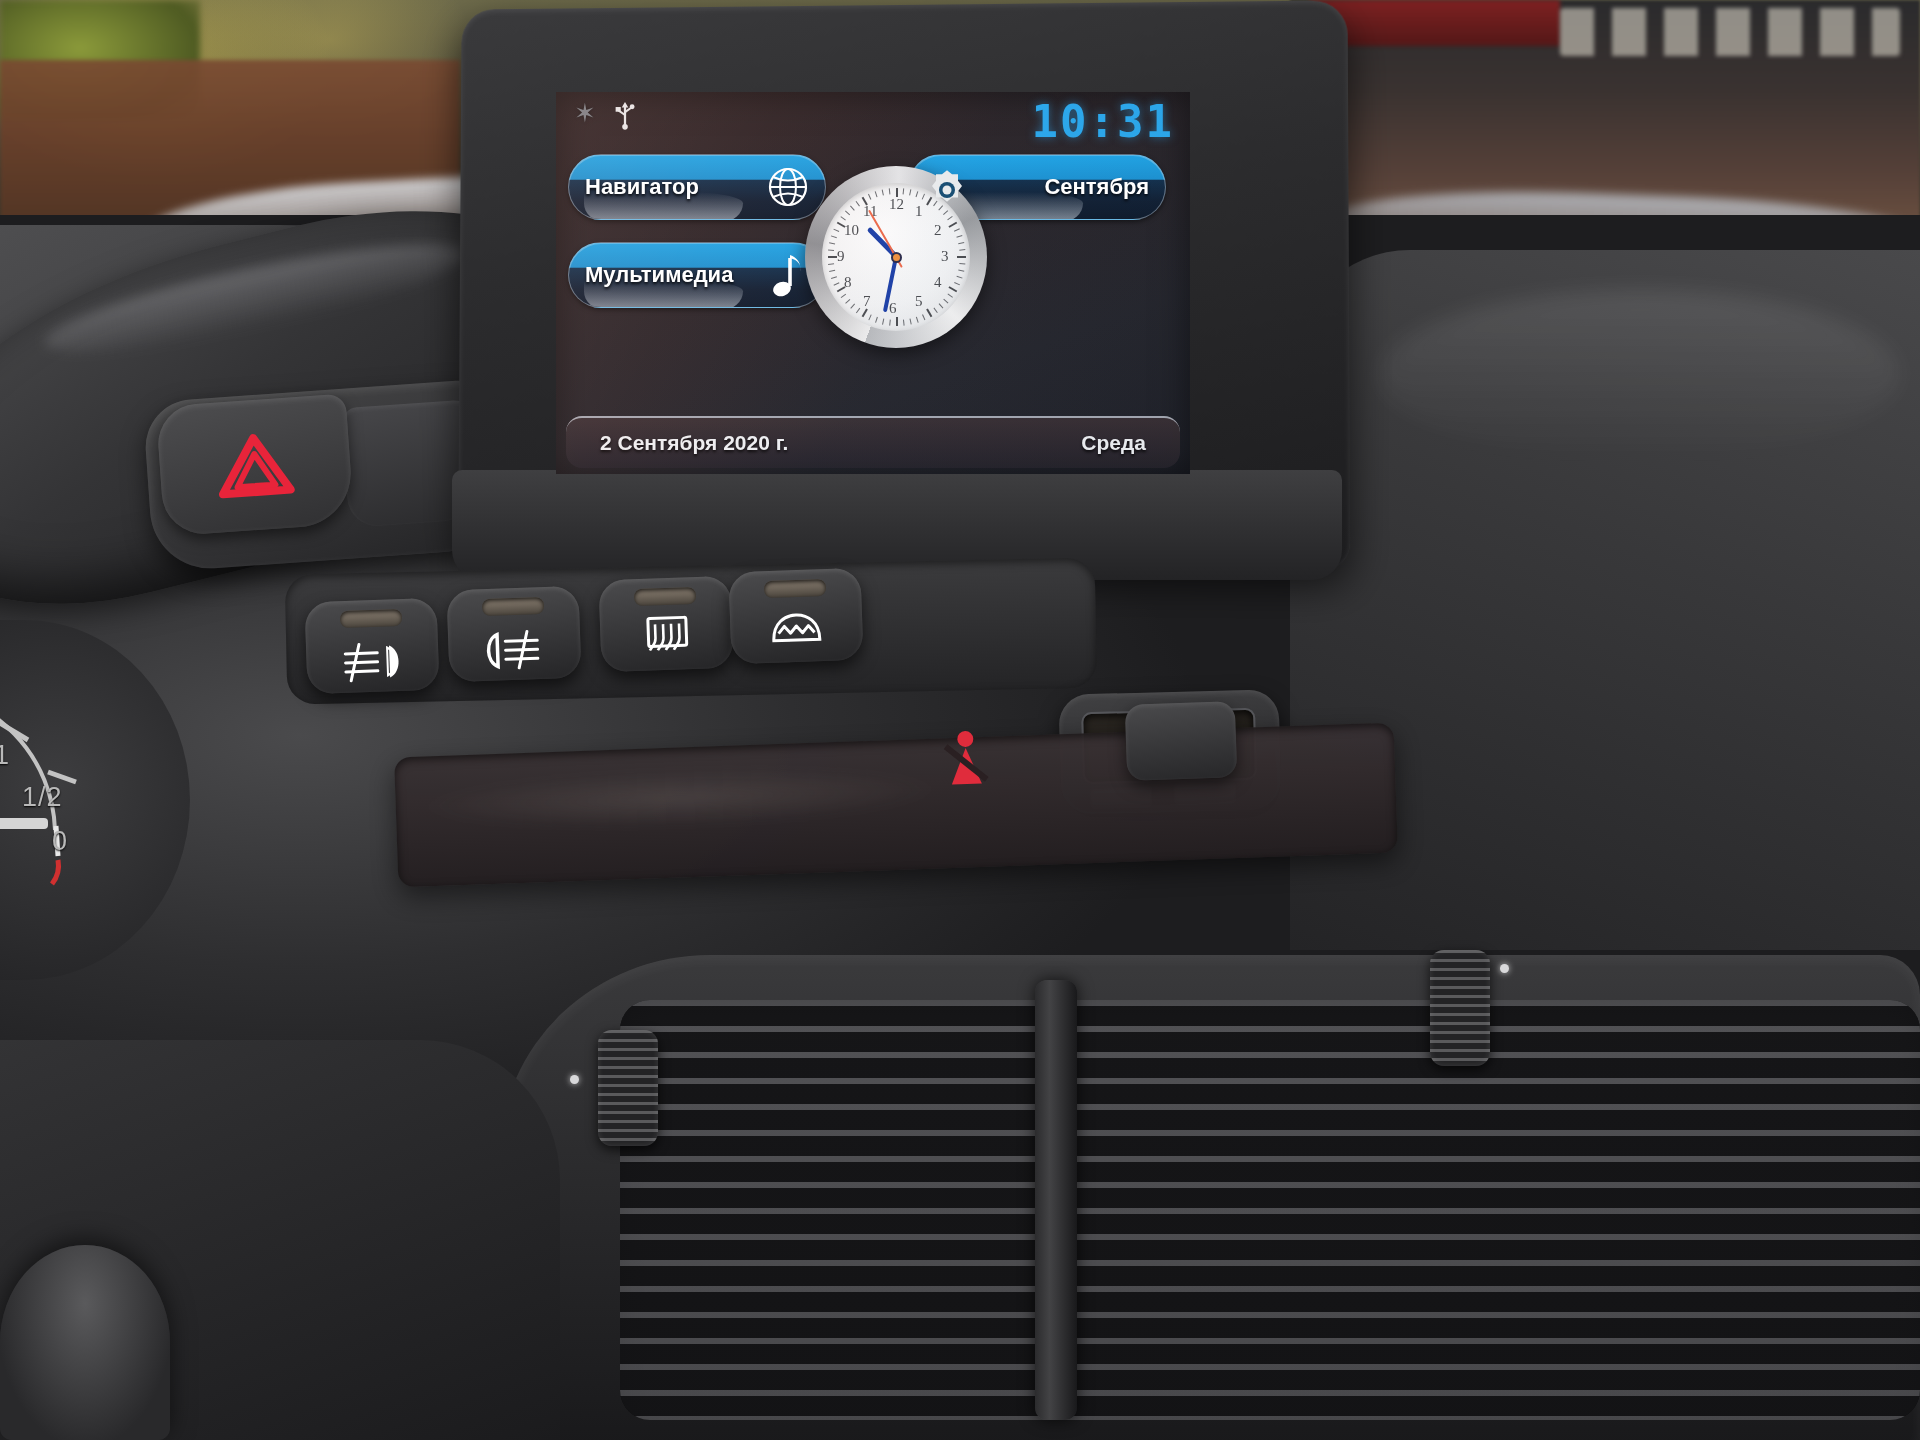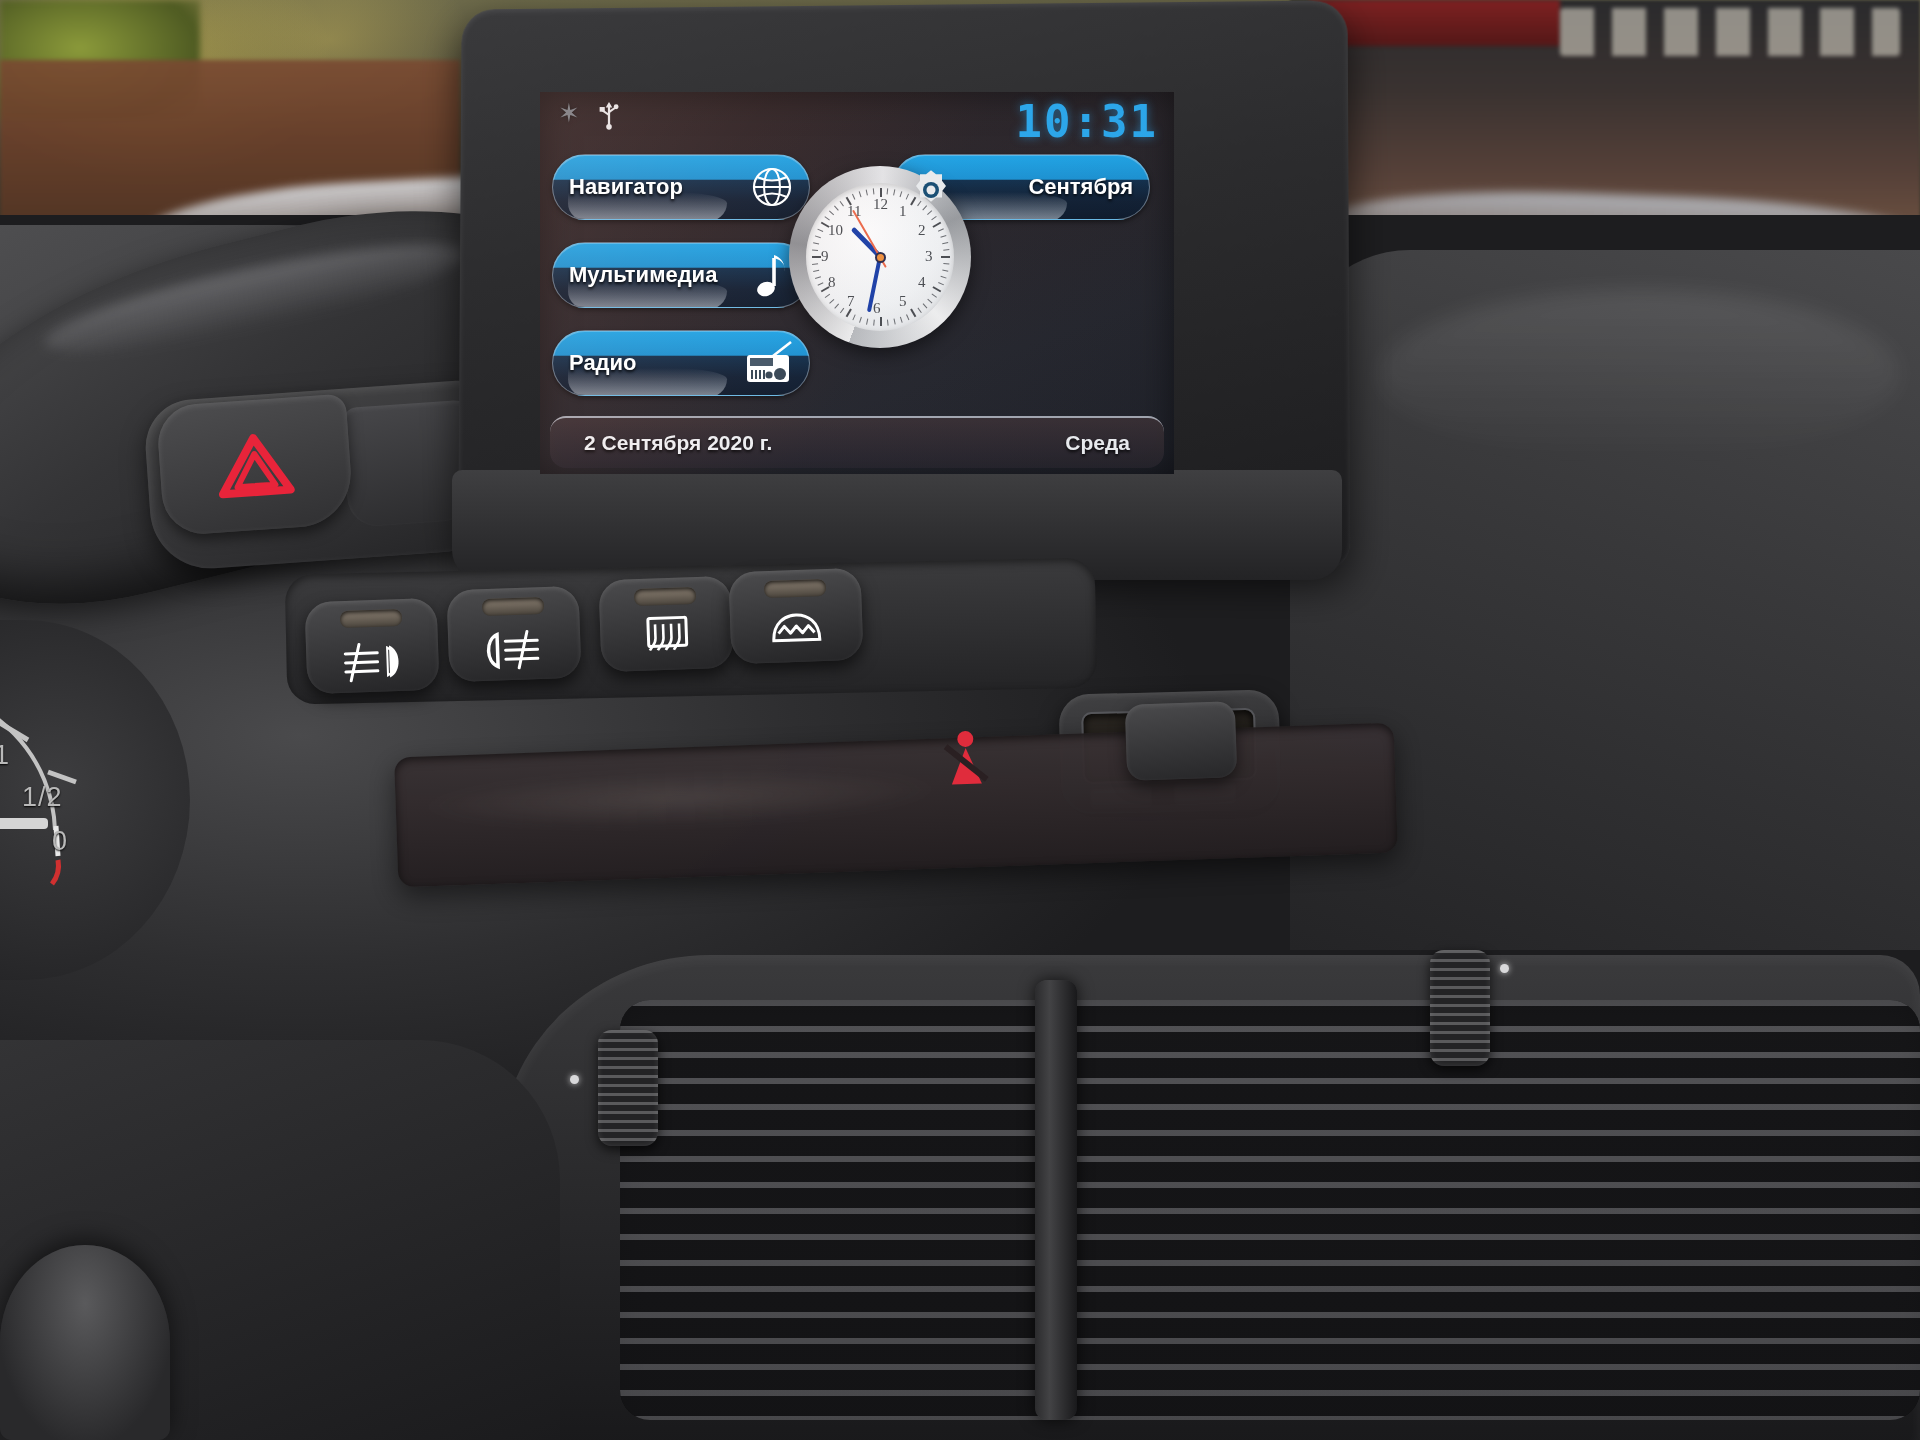--- a/index.html
+++ b/index.html
@@ -131,21 +131,21 @@
     border-radius:34px 34px 26px 26px;
     box-shadow:0 16px 40px rgba(0,0,0,.65), inset 0 2px 6px rgba(255,255,255,.10);
     transform:perspective(1400px) rotateY(-3deg) rotateX(1deg);
   }
   .headunit-lip {
     position:absolute; left:452px; top:470px; width:890px; height:110px;
     background:linear-gradient(180deg,#3f3f41,#232325);
     border-radius:10px 10px 30px 30px;
   }
   .screen {
-    position:absolute; left:540px; top:92px; width:634px; height:382px;
+    position:absolute; left:556px; top:92px; width:634px; height:382px;
     background:linear-gradient(160deg,#2e2224 0%, #2a2428 35%, #24252c 70%, #1e2028 100%);
     overflow:hidden;
     box-shadow:inset 0 0 36px rgba(0,0,0,.55);
   }
   .screen-glare {
     position:absolute; left:0; top:0; width:100%; height:100%;
     background:linear-gradient(118deg, rgba(255,190,170,.13) 0%, rgba(255,170,150,.07) 28%,
       rgba(120,130,160,.04) 55%, rgba(40,45,60,.05) 100%);
     pointer-events:none;
   }
@@ -414,38 +414,20 @@
         <span class="lbl">Мультимедиа</span>
         <span class="ico">
           <svg width="42" height="46" viewBox="0 0 42 46">
             <ellipse cx="13" cy="37" rx="9" ry="7" fill="#fff" transform="rotate(-18 13 37)"></ellipse>
             <path d="M21 34 V6" stroke="#fff" stroke-width="3.6" fill="none"></path>
             <path d="M21 6 C29 8 33 13 31 20 C33 12 28 5 21 3 Z" fill="#fff"></path>
           </svg>
         </span>
       </div>
 
-      <div class="mbtn left-lbl">
-        <span class="lbl">Радио</span>
-        <span class="ico">
-          <svg width="52" height="46" viewBox="0 0 52 46">
-            <line x1="30" y1="16" x2="48" y2="2" stroke="#fff" stroke-width="2.6"></line>
-            <rect x="4" y="15" width="42" height="27" rx="3" fill="#fff"></rect>
-            <rect x="7" y="18" width="23" height="8" fill="#4a5a6a"></rect>
-            <circle cx="37" cy="34" r="6" fill="#3c4a58"></circle>
-            <circle cx="26" cy="35" r="3.6" fill="#3c4a58"></circle>
-            <g stroke="#3c4a58" stroke-width="2">
-              <line x1="9" y1="30" x2="9" y2="39"></line>
-                <line x1="13" y1="30" x2="13" y2="39"></line>
-              <line x1="17" y1="30" x2="17" y2="39"></line>
-                <line x1="21" y1="30" x2="21" y2="39"></line>
-            </g>
-          </svg>
-        </span>
-      </div>
     </div>
 
     <div class="menu-col right">
 
       <div class="mbtn right-lbl">
         <span class="ico">
           <svg width="48" height="48" viewBox="0 0 48 48">
             <path fill="#e8eaec" d="M24 3 l5 4 h6 v6 l4 5 -4 5 v6 h-6 l-5 4 -5-4 h-6 v-6 l-4-5 4-5 V7 h6 z" transform="translate(0,4) scale(1,1.05)"></path>
             <circle cx="24" cy="27" r="8" fill="#1a4f74"></circle>
             <circle cx="24" cy="27" r="4.5" fill="#e8eaec"></circle>

